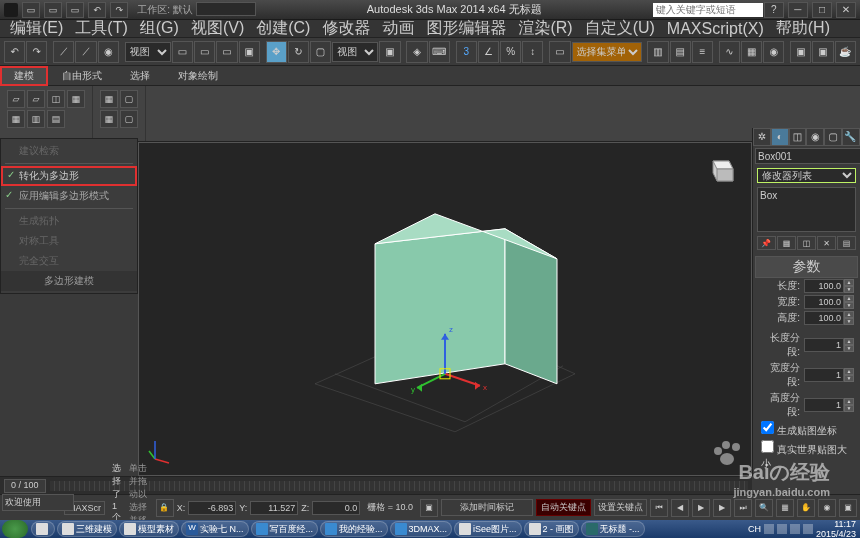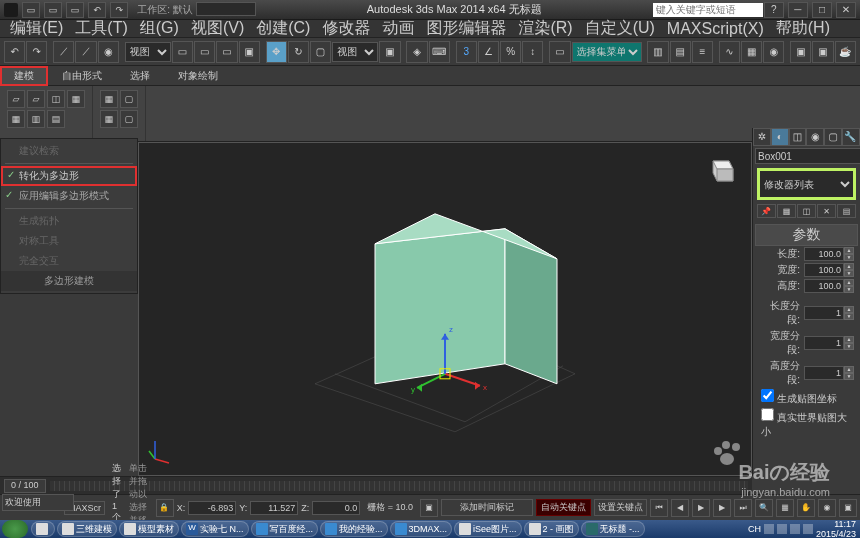--- a/index.html
+++ b/index.html
@@ -18,21 +18,21 @@
 
 .menubar { height: 18px; background: #343434; display: flex; align-items: center; padding: 0 4px; border-bottom: 1px solid #222; }
 .menubar span { padding: 0 6px; color: #ccc; font-size: 16px; cursor: pointer; }
 
 
 .maintb { height: 28px; background: #3a3a3a; display: flex; align-items: center; padding: 2px 4px; border-bottom: 1px solid #222; gap: 1px; }
 .maintb .tbtn { width: 22px; height: 22px; background: #3a3a3a; border: 1px solid #555; display: inline-flex; align-items: center; justify-content: center; font-size: 10px; color: #ccc; }
 .maintb .tbtn.sel { background: #5aa0c8; }
 .maintb .sep { width: 4px; }
 .maintb .vsel { height: 20px; background: #2a2a2a; border: 1px solid #555; color: #ccc; font-size: 10px; width: 48px; }
-.maintb .selset { height: 20px; background: #0f766e; border: 1px solid #555; color: #ccc; font-size: 10px; width: 70px; }
+.maintb .selset { height: 20px; background: #a16207; border: 1px solid #555; color: #ccc; font-size: 10px; width: 70px; }
 
 
 .ribbon { height: 20px; background: #3a3a3a; display: flex; align-items: center; border-bottom: 1px solid #222; }
 .ribbon .tab { padding: 3px 14px; color: #ccc; font-size: 10px; cursor: pointer; }
 .ribbon .tab.active { background: #4a4a4a; border: 2px solid #e03030; padding: 1px 12px; }
 
 
 .rpanel { height: 56px; background: #434343; border-bottom: 1px solid #222; display: flex; }
 .rpanel .grp { padding: 3px 6px; border-right: 1px solid #333; }
 .rpanel .rbtn { width: 18px; height: 18px; background: #3a3a3a; border: 1px solid #555; display: inline-block; margin: 1px; }
@@ -52,21 +52,21 @@
 .viewport .axis { position: absolute; left: 8px; bottom: 8px; width: 30px; height: 30px; }
 .viewport .cube { position: absolute; top: 8px; right: 10px; width: 40px; height: 40px; }
 
 
 .cmdpanel { position: absolute; top: 128px; right: 0; width: 108px; bottom: 62px; background: #3a3a3a; border-left: 1px solid #222; display: flex; flex-direction: column; }
 .cmdpanel .tabs { height: 18px; display: flex; background: #2d2d2d; }
 .cmdpanel .tabs .t { flex: 1; border: 1px solid #555; background: #3a3a3a; text-align: center; font-size: 10px; color: #ccc; line-height: 16px; }
 .cmdpanel .tabs .t.act { background: #4a7a9a; }
 .cmdpanel .objname { display: flex; padding: 2px; }
 .cmdpanel .objname input { flex: 1; background: #2a2a2a; border: 1px solid #555; color: #ccc; font-size: 10px; height: 16px; padding: 0 2px; }
-.cmdpanel .modsel { width: calc(100% - 8px); margin: 2px 4px; background: #2a2a2a; border: 3px solid #bef264; color: #ccc; font-size: 10px; height: 32px; }
+.cmdpanel .modsel { width: calc(100% - 8px); margin: 2px 4px; background: #2a2a2a; border: 1px solid #bef264; color: #ccc; font-size: 10px; height: 16px; }
 .cmdpanel .modlist { margin: 2px 4px; height: 48px; background: #2a2a2a; border: 1px solid #555; color: #ccc; font-size: 10px; padding: 2px; }
 .cmdpanel .modbtns { margin: 2px 4px; display: flex; gap: 1px; }
 .cmdpanel .modbtns button { flex: 1; height: 14px; background: #3a3a3a; border: 1px solid #555; font-size: 8px; color: #ccc; }
 .cmdpanel .rollout { margin: 4px 2px; }
 .cmdpanel .rollhdr { background: #4a4a4a; border: 1px solid #555; text-align: center; font-size: 14px; padding: 1px 0; color: #ccc; }
 .cmdpanel .param { display: flex; align-items: center; padding: 1px 4px; }
 .cmdpanel .param .lbl { flex: 1; font-size: 10px; text-align: right; padding-right: 4px; color: #ccc; }
 .cmdpanel .param input { width: 40px; background: #2a2a2a; border: 1px solid #555; color: #ccc; font-size: 9px; height: 14px; text-align: right; padding-right: 2px; }
 .cmdpanel .param .spin { width: 10px; height: 14px; display: flex; flex-direction: column; }
 .cmdpanel .param .spin div { flex: 1; background: #555; border: 1px solid #666; font-size: 5px; text-align: center; line-height: 5px; }
@@ -88,21 +88,21 @@
 
 .taskbar { position: absolute; bottom: 0; left: 0; right: 0; height: 18px; background: linear-gradient(#3a5a8a,#1a3a6a); display: flex; align-items: center; }
 .taskbar .start { width: 26px; height: 18px; background: radial-gradient(circle,#4a9a4a,#2a6a2a); border-radius: 9px; margin: 0 2px; }
 .taskbar .tbitem { height: 16px; padding: 0 4px; margin: 0 1px; background: rgba(255,255,255,0.1); border: 1px solid rgba(255,255,255,0.2); color: #fff; font-size: 9px; display: flex; align-items: center; border-radius: 8px; }
 .taskbar .tbitem .ico { width: 12px; height: 12px; background: #ddd; margin-right: 2px; border-radius: 1px; }
 .taskbar .tray { margin-left: auto; display: flex; align-items: center; color: #fff; font-size: 9px; padding-right: 4px; gap: 3px; }
 .taskbar .tray .tico { width: 10px; height: 10px; background: rgba(255,255,255,0.3); }
 
 
 .watermark { position: absolute; right: 30px; bottom: 40px; color: rgba(255,255,255,0.55); font-size: 20px; font-weight: bold; pointer-events: none; z-index: 20; text-align: right; }
-.watermark .sub { font-size: 11px; font-weight: normal; }
+.watermark .sub { font-size: 11px; font-weight: bold; }
 .watermark .paw { position: absolute; right: 90px; top: -18px; width: 28px; height: 28px; }
 .watermark .paw div { position: absolute; background: rgba(255,255,255,0.45); border-radius: 50%; }
 
 
 .cube3d { position: absolute; left: 50%; top: 50%; transform: translate(-50%,-52%); }
 .cube3d svg { display: block; }
 </style>
 </head>
 <body>
 
@@ -272,20 +272,21 @@
     <div class="t">◫</div>
     <div class="t">◉</div>
     <div class="t">▢</div>
     <div class="t">🔧</div>
   </div>
   <div class="objname">
     <input value="Box001" style="">
 
   </div>
   <select class="modsel"><option>修改器列表</option></select>
+  <div class="modlist"><span>Box</span></div>
   <div class="modbtns">
     <button>📌</button>
     <button>▦</button>
     <button>◫</button>
     <button>✕</button>
     <button>▤</button>
   </div>
   <div class="rollout">
     <div class="rollhdr">参数</div>
     <div class="param">

